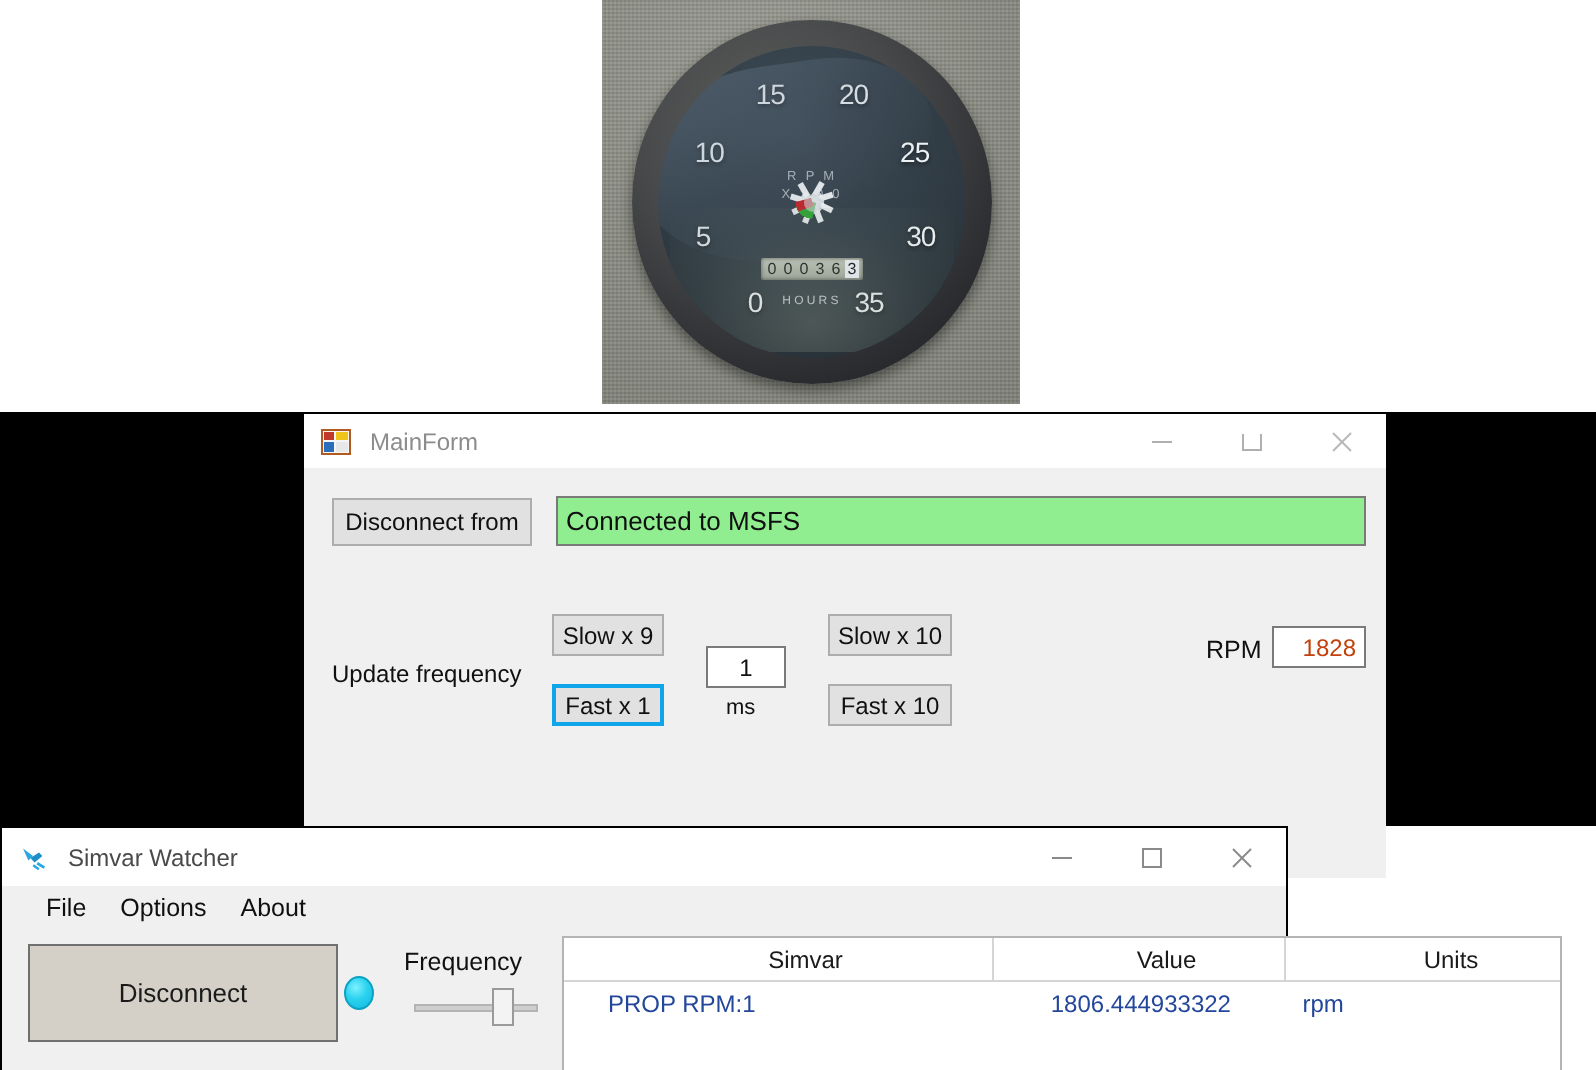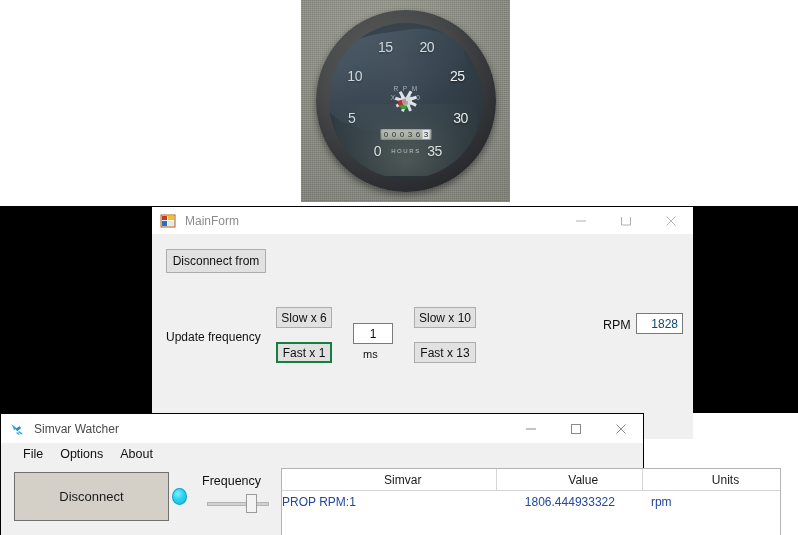--- a/index.html
+++ b/index.html
@@ -236,35 +236,35 @@
     text-align: center;
     box-sizing: border-box;
     padding: 0;
     line-height: 1;
     display: flex;
     align-items: center;
     justify-content: center;
     cursor: default;
   }
   .btn.focused {
-    border: 2px solid #15803d;
+    border: 2px solid #0ea5e9;
     text-align: right;
   }
   .lbl {
     font-family: "Liberation Sans", sans-serif;
     font-size: 12px;
     color: #101010;
   }
   .txtbox {
     background: #ffffff;
     border: 1px solid #7a7a7a;
     box-sizing: border-box;
     font-family: "Liberation Sans", sans-serif;
     font-size: 12px;
-    color: #0c4a6e;
+    color: #c2410c;
     display: flex;
     align-items: center;
   }
   .status-box {
     background: #90ee90;
     border: 1px solid #7a7a7a;
     box-sizing: border-box;
     font-family: "Liberation Sans", sans-serif;
     font-size: 13px;
     color: #101010;
@@ -367,21 +367,21 @@
   .grid-head > div:last-child { border-right: none; }
   .grid-row { display: flex; height: 22px; align-items: center; }
   .grid-row > div {
     font-family: "Liberation Sans", sans-serif;
     font-size: 12px;
     color: #23479b;
     box-sizing: border-box;
     display: flex;
     align-items: center;
   }
-  .col-simvar { width: 228px; padding-left: 0; }
+  .col-simvar { width: 228px; padding-left: 22px; }
   .col-value  { width: 155px; justify-content: center; }
   .col-units  { width: 145px; padding-left: 8px; }
   .col-simvar-h { width: 228px; }
   .col-value-h  { width: 155px; }
   .col-units-h  { width: 145px; }
 </style>
 </head>
 <body>
 
 <div class="black-band"></div>
@@ -641,27 +641,28 @@
             <line x1="1.5" y1="1.5" x2="10.5" y2="10.5" stroke="#b8b8b8" stroke-width="1"></line>
             <line x1="10.5" y1="1.5" x2="1.5" y2="10.5" stroke="#b8b8b8" stroke-width="1"></line>
           </svg>
       </div>
     </div>
   </div>
 
   <div class="mf-body">
     <div class="btn" style="position:absolute;left:14px;top:15px;width:100px;height:24px;">Disconnect from</div>
 
+    <div class="status-box" style="position:absolute;left:126px;top:14px;width:405px;height:25px;">Connected to MSFS</div>
 
     <div class="lbl" style="position:absolute;left:14px;top:96px;">Update frequency</div>
 
-    <div class="btn" style="position:absolute;left:124px;top:73px;width:56px;height:21px;">Slow x 6</div>
+    <div class="btn" style="position:absolute;left:124px;top:73px;width:56px;height:21px;">Slow x 9</div>
     <div class="btn focused" style="position:absolute;left:124px;top:108px;width:56px;height:21px;">Fast x 1</div>
     <div class="btn" style="position:absolute;left:262px;top:73px;width:62px;height:21px;">Slow x 10</div>
-    <div class="btn" style="position:absolute;left:262px;top:108px;width:62px;height:21px;">Fast x 13</div>
+    <div class="btn" style="position:absolute;left:262px;top:108px;width:62px;height:21px;">Fast x 10</div>
 
     <div class="txtbox" style="position:absolute;left:201px;top:89px;width:40px;height:21px;justify-content:center;color:#101010;">1</div>
     <div class="lbl" style="position:absolute;left:211px;top:114px;font-size:11px;">ms</div>
 
     <div class="lbl" style="position:absolute;left:451px;top:84px;font-size:12.5px;">RPM</div>
     <div class="txtbox" style="position:absolute;left:484px;top:79px;width:47px;height:21px;justify-content:flex-end;padding-right:4px;">1828</div>
   </div>
 </div>
 
 <div class="win" id="simvar">

